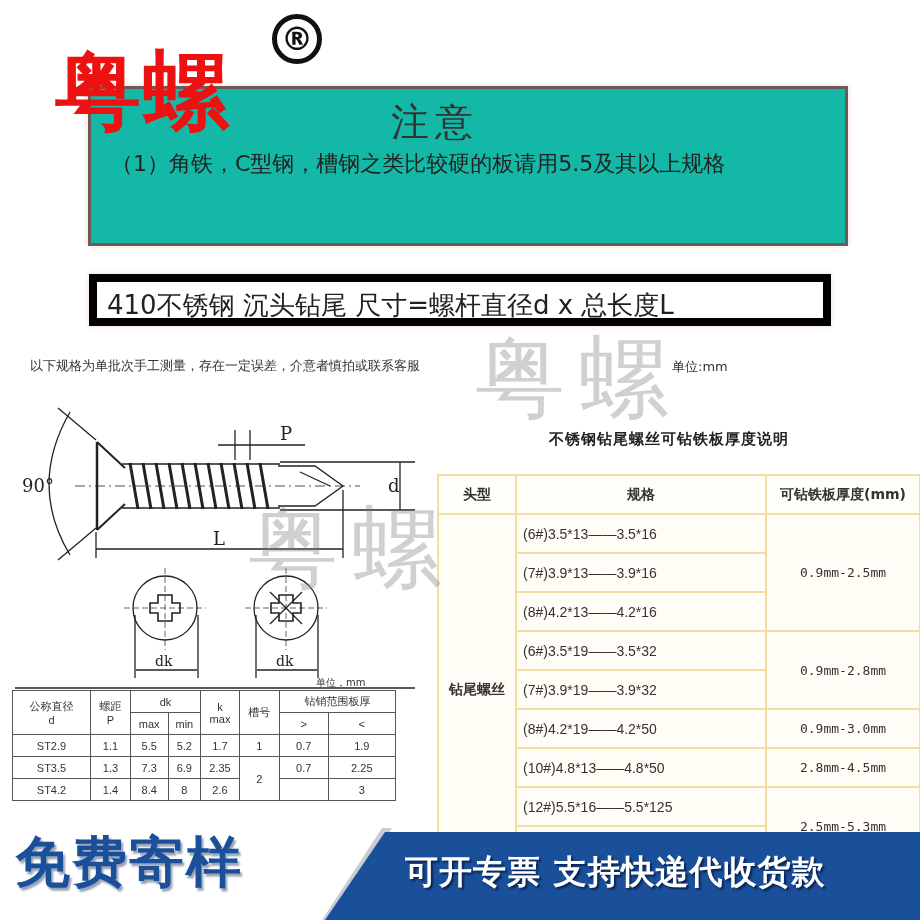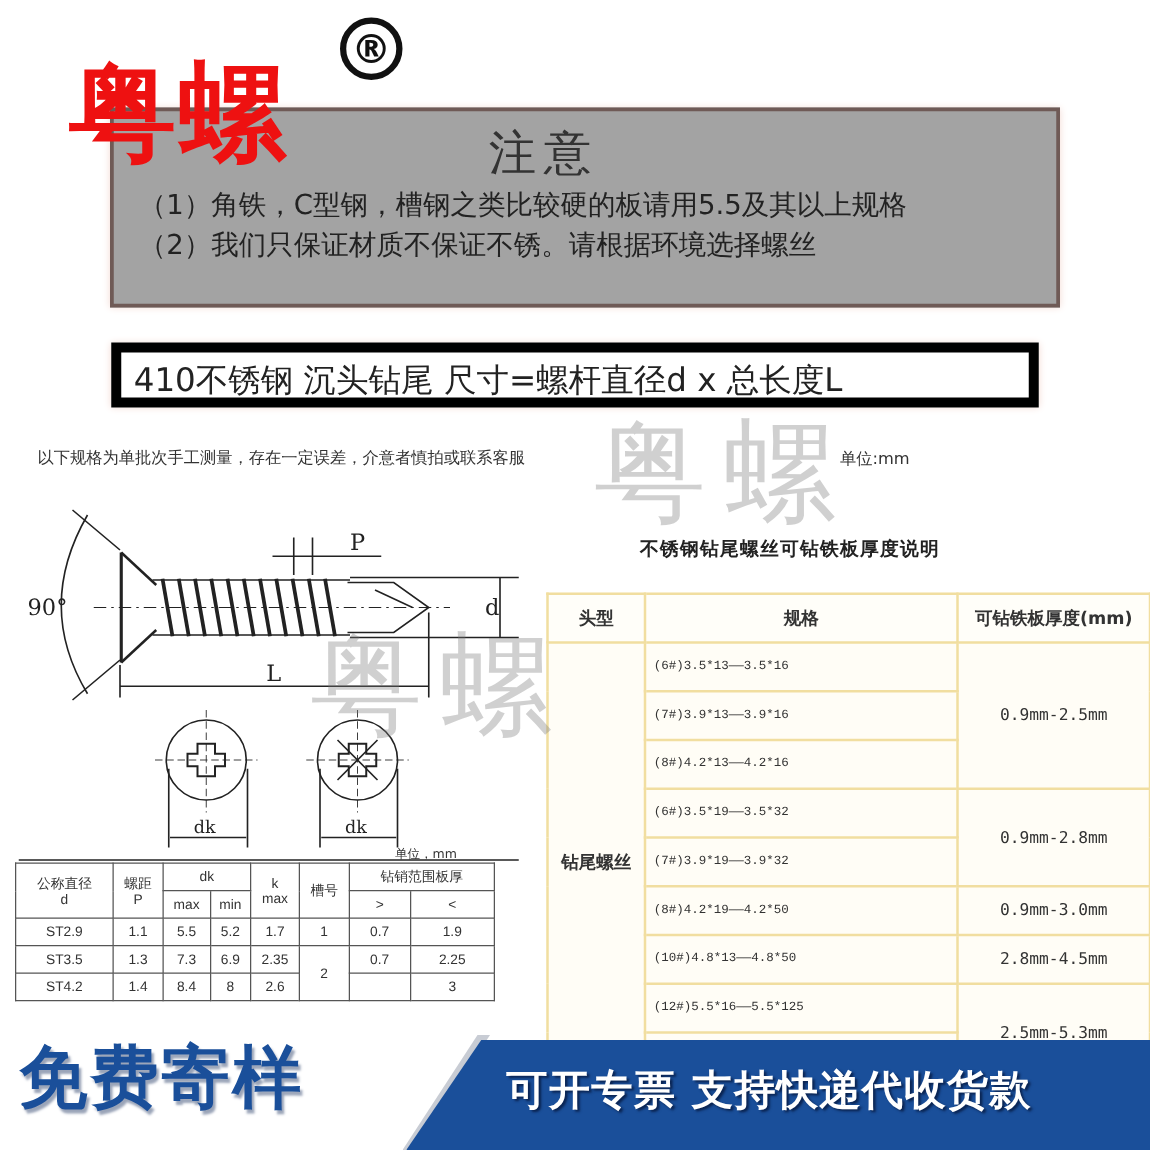--- a/index.html
+++ b/index.html
@@ -4,21 +4,21 @@
 <style>
   * { box-sizing: border-box; margin: 0; padding: 0; }
   html, body { width: 920px; height: 920px; overflow: hidden; background: #ffffff; }
   body { position: relative; font-family: "DejaVu Sans", "Liberation Sans", sans-serif; color: #222; }
 
   
   .brand { position: absolute; left: 55px; top: 48px; font-size: 86px; font-weight: bold; color: #ee1111; letter-spacing: 2px; line-height: 1; z-index: 5; font-family: "DejaVu Sans", sans-serif; }
   .reg { position: absolute; left: 272px; top: 14px; width: 50px; height: 50px; border: 5px solid #111; border-radius: 50%; font-size: 32px; font-weight: bold; text-align: center; line-height: 40px; color: #111; z-index: 5; }
 
   
-  .notice { position: absolute; left: 88px; top: 86px; width: 760px; height: 160px; border: 3px solid #6f5a56; background: #a3a3a3; box-shadow: 0 0 6px #f3d9d2; }
+  .notice { position: absolute; left: 88px; top: 86px; width: 760px; height: 160px; border: 3px solid #6f5a56; background: #14b8a6; box-shadow: 0 0 6px #f3d9d2; }
   .notice-title { position: absolute; left: 300px; top: 8px; font-size: 38px; color: #333; letter-spacing: 6px; }
   .notice-line { position: absolute; left: 20px; font-size: 22px; color: #222; white-space: nowrap; }
   .notice-line.l1 { top: 60px; }
   .notice-line.l2 { top: 92px; }
   .notice-line.l3 { top: 124px; }
 
   
   .specbox { position: absolute; left: 89px; top: 274px; width: 742px; height: 52px; border: 8px solid #000000; background: #fff; box-shadow: 0 0 6px #f3d9d2; font-size: 26px; line-height: 46px; padding-left: 10px; color: #222; white-space: nowrap; }
 
   .disclaimer { position: absolute; left: 10px; top: 357px; font-size: 13px; color: #333; margin-left: 20px; }
@@ -32,45 +32,44 @@
   
   .diagram { position: absolute; left: 0; top: 400px; width: 440px; height: 290px; }
 
   
   .ltable { position: absolute; left: 12px; top: 690px; width: 384px; border-collapse: collapse; font-family: Liberation Sans, sans-serif; font-size: 11px; color: #333; }
   .ltable td, .ltable th { border: 1px solid #555; text-align: center; font-weight: normal; height: 22px; }
   .ltable th { font-size: 11px; }
   .unit-diag { position: absolute; left: 316px; top: 676px; font-size: 10px; color: #333; }
 
   
-  .rt-title { position: absolute; left: 512px; top: 430px; font-size: 15px; font-weight: bold; color: #222; letter-spacing: 1px; }
+  .rt-title { position: absolute; left: 549px; top: 430px; font-size: 15px; font-weight: bold; color: #222; letter-spacing: 1px; }
   .rtable { position: absolute; left: 437px; top: 474px; width: 484px; border-collapse: collapse; font-size: 14px; color: #333; background: #fffdf6; }
   .rtable td, .rtable th { border: 2px solid #f1dea0; height: 39px; }
   .rtable th { font-weight: bold; font-size: 14px; text-align: center; background: #fffef9; }
-  .rtable td.spec { text-align: left; padding-left: 6px; font-family: Liberation Mono, monospace; font-size: 10px; }
+  .rtable td.spec { text-align: left; padding-left: 6px; font-family: Liberation Sans, sans-serif; font-size: 14px; }
   .rtable td.thick { text-align: center; font-family: "DejaVu Sans Mono", monospace; font-size: 13px; }
   .rtable td.head { text-align: center; font-weight: bold; font-size: 14px; }
 
   
   .banner-left { position: absolute; left: 0; top: 820px; width: 400px; height: 100px; background: #fff; }
   .free-sample { position: absolute; left: 15px; top: 826px; font-size: 55px; font-weight: bold; color: #1a4f9a; letter-spacing: 2px; text-shadow: 2px 3px 2px #9aa4b8; z-index: 6; }
   .banner-right { position: absolute; left: 325px; top: 832px; width: 600px; height: 88px; background: #1a4f9a; clip-path: polygon(60px 0, 100% 0, 100% 100%, 0 100%); z-index: 6; }
   .banner-edge { position: absolute; left: 322px; top: 828px; width: 70px; height: 92px; background: #c8ccd4; clip-path: polygon(60px 0, 70px 0, 10px 100%, 0 100%); z-index: 5; }
   .banner-text { position: absolute; left: 405px; top: 850px; font-size: 33px; font-weight: bold; color: #fff; text-shadow: 2px 2px 2px #0a2350; z-index: 7; white-space: nowrap; letter-spacing: 1px; }
 </style>
 </head>
 <body>
 
 <div class="brand">粤螺</div>
 <div class="reg">®</div>
 
 <div class="notice">
   <div class="notice-title">注意</div>
   <div class="notice-line l1">（1）角铁，C型钢，槽钢之类比较硬的板请用5.5及其以上规格</div>
-  <div class="notice-line l2">（2）我们只保证材质不保证不锈。请根据环境选择螺丝</div>
 </div>
 
 <div class="specbox">410不锈钢 沉头钻尾  尺寸=螺杆直径d x 总长度L</div>
 
 <div class="disclaimer">以下规格为单批次手工测量，存在一定误差，介意者慎拍或联系客服</div>
 <div class="unit-top">单位:mm</div>
 
 <div class="diagram">
   <svg width="440" height="290" viewBox="0 0 440 290">
     <g stroke="#222" fill="none" stroke-width="1.3">

